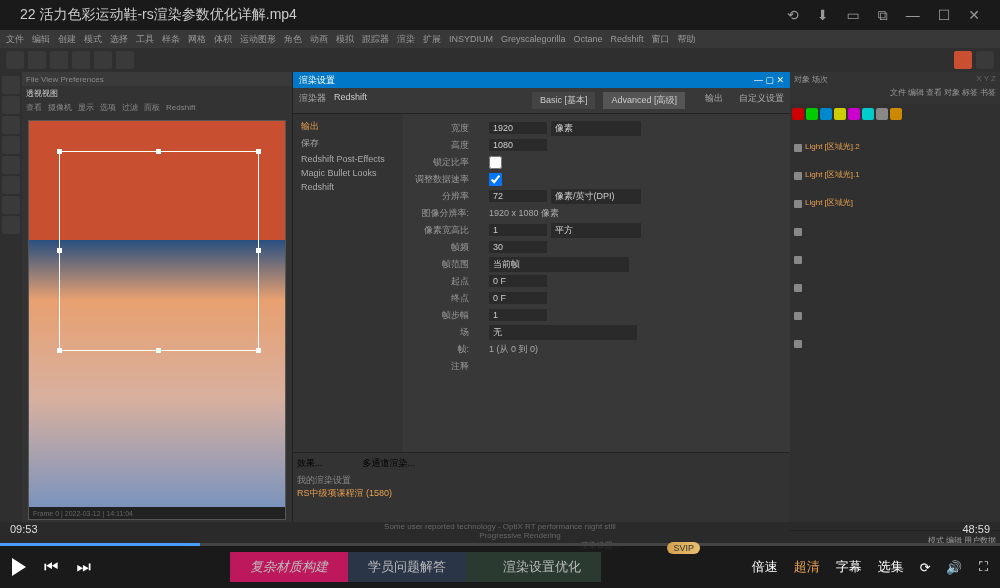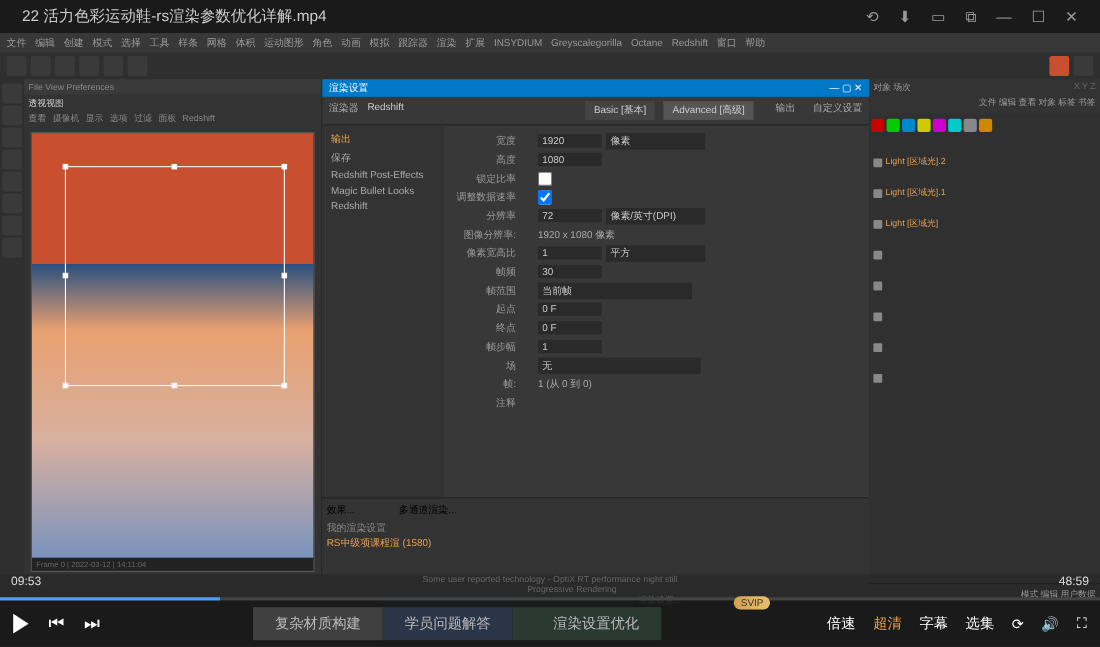--- a/index.html
+++ b/index.html
@@ -66,21 +66,21 @@
 
 .video-time { position: absolute; bottom: 50px; height: 18px; left: 0; right: 0; display: flex; align-items: center; padding: 0 10px; font-size: 11px; color: #ddd; }
 .video-progress { position: absolute; bottom: 42px; left: 0; right: 0; height: 3px; background: #444; }
 .video-progress .fill { width: 20%; height: 100%; background: #4a9eff; }
 .video-controls { position: absolute; bottom: 0; left: 0; right: 0; height: 42px; background: rgba(20,20,20,0.7); display: flex; align-items: center; padding: 0 12px; gap: 18px; color: #fff; }
 .video-controls .right { margin-left: auto; display: flex; align-items: center; gap: 16px; font-size: 13px; }
 .play-icon { width: 0; height: 0; border-left: 14px solid #fff; border-top: 9px solid transparent; border-bottom: 9px solid transparent; }
 .prev-icon, .next-icon { font-size: 16px; }
 .bottom-tabs { position: absolute; bottom: 0; left: 230px; display: flex; height: 42px; align-items: center; }
 .btab { padding: 6px 20px; font-size: 13px; color: #bbb; }
-.btab.b1 { background: #404040; }
+.btab.b1 { background: #be185d; font-style: italic; }
 .btab.b2 { background: #2a3548; }
 .btab.b3 { background: #2a3a30; padding-left: 37px; }
 .svip { position: absolute; bottom: 34px; right: 300px; background: linear-gradient(90deg,#d4a050,#e8c070); color: #333; font-size: 9px; padding: 1px 6px; border-radius: 8px; }
 .hq { color: #e8a050; }
 </style>
 </head>
 <body>
 
 <div class="titlebar">
   <span>22 活力色彩运动鞋-rs渲染参数优化详解.mp4</span>

